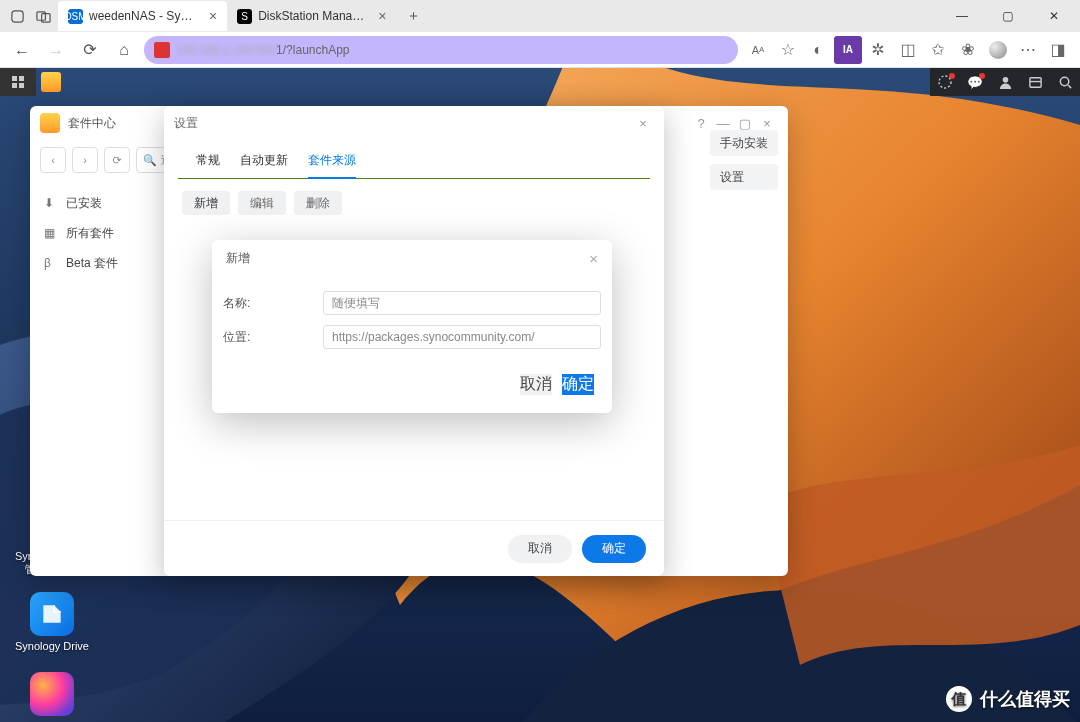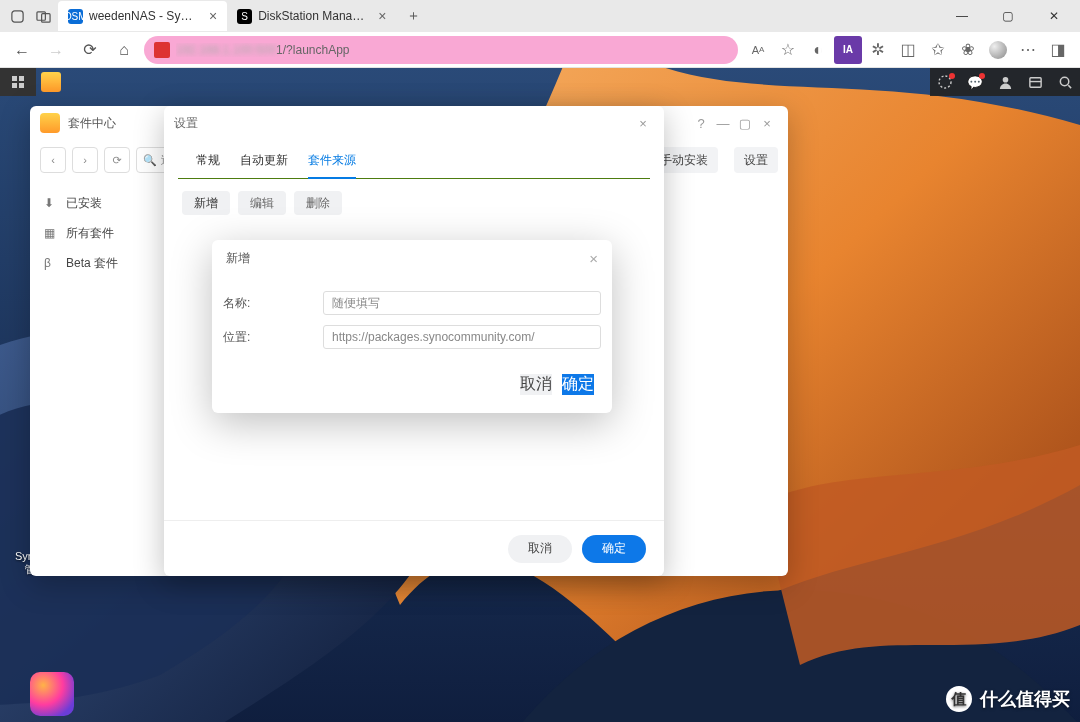--- a/index.html
+++ b/index.html
@@ -17,21 +17,21 @@
 .tab .fav.s { background:#000; }
 .tab .t-label { white-space: nowrap; overflow: hidden; text-overflow: ellipsis; max-width: 110px;}
 .tab .t-close { color:#666; font-size:14px; margin-left:4px;}
 .newtab { width:26px;height:26px;display:flex;align-items:center;justify-content:center;color:#555;font-size:14px;margin-left:4px;}
 .win-controls { display:flex; gap:2px; margin-left:auto;}
 .win-btn { width:44px;height:30px;display:flex;align-items:center;justify-content:center;color:#333;font-size:12px;}
 
 
 .addrbar { height: 36px; background:#fff; display:flex; align-items:center; padding:0 8px; gap:6px; border-bottom:1px solid #e3e3e3;}
 .addrbar .abtn { width:28px;height:28px;display:flex;align-items:center;justify-content:center;color:#555;border-radius:4px;}
-.addrbar .omnibox { flex:1; height:28px; background:#f9a8d4; border-radius:14px; display:flex; align-items:center; padding:0 10px; font-size:12px; color:#666; gap:6px; max-width:640px;}
+.addrbar .omnibox { flex:1; height:28px; background:#c4b5fd; border-radius:14px; display:flex; align-items:center; padding:0 10px; font-size:12px; color:#666; gap:6px; max-width:640px;}
 .omnibox .site-icon{width:16px;height:16px;background:#d33;border-radius:2px;}
 .omnibox .omnitext{flex:1;white-space:nowrap;overflow:hidden;}
 .omnibox .blur{filter:blur(2.5px);color:#aaa;}
 .addrbar .right-icons{display:flex;gap:2px;margin-left:auto;}
 .addrbar .right-icons .abtn{color:#666;}
 
 
 .dsm-desktop { position:absolute; left:0; right:0; top:68px; bottom:0; overflow:hidden;}
 .wallpaper { position:absolute; inset:0; }
 .wallpaper svg{width:100%;height:100%;}
@@ -54,21 +54,21 @@
 .win{position:absolute;background:#fff;border-radius:6px;box-shadow:0 8px 30px rgba(0,0,0,.25);display:flex;flex-direction:column;overflow:hidden;}
 .win-header{height:34px;display:flex;align-items:center;padding:0 10px;font-size:12px;color:#555;}
 .win-header .w-icon{width:20px;height:20px;margin-right:8px;border-radius:4px;}
 .win-header .spacer{flex:1;}
 .win-header .whbtn{width:22px;height:22px;display:flex;align-items:center;justify-content:center;color:#999;font-size:13px;}
 
 .pc-window{left:30px;top:38px;width:758px;height:470px;}
 .pc-toolbar{height:40px;display:flex;align-items:center;padding:0 10px;gap:6px;}
 .pc-toolbar .navbtn{width:26px;height:26px;border:1px solid #ddd;border-radius:4px;display:flex;align-items:center;justify-content:center;color:#888;background:#fff;font-size:11px;}
 .pc-toolbar .search{height:26px;border:1px solid #ddd;border-radius:4px;display:flex;align-items:center;padding:0 6px;font-size:11px;color:#888;gap:4px;width:78px;}
-.pc-toolbar .right{margin-left:auto;display:flex;gap:16px;}
+.pc-toolbar .right{margin-left:auto;display:flex;gap:8px;flex-direction:column;}
 .pc-toolbar .btn{height:26px;padding:0 10px;background:#f2f3f5;border-radius:4px;font-size:12px;display:flex;align-items:center;color:#444;}
 .pc-body{flex:1;display:flex;}
 .pc-sidebar{width:128px;padding:8px 0;}
 .pc-side-item{height:30px;display:flex;align-items:center;gap:8px;padding:0 14px;font-size:12px;color:#444;}
 .pc-side-item .si{width:14px;color:#777;}
 
 
 .settings-dialog{left:164px;top:38px;width:500px;height:470px;z-index:5;}
 .settings-dialog .win-header{border-bottom:0;}
 .settings-dialog .sd-title{font-size:12px;color:#666;}
@@ -229,20 +229,29 @@
             <line x1="11" y1="11" x2="14" y2="14"></line>
           </svg>
         </div>
     </div>
   </div>
 
   <div class="desk-icon" style="left:12px;top:434px;">
     <div class="di" style="background:linear-gradient(#ddd,#aaa);"></div>
     <span>Synology Drive 管理控制台</span>
   </div>
+  <div class="desk-icon" style="left:12px;top:524px;">
+    <div class="di" style="background:linear-gradient(135deg,#2aa8ff,#0a6de0);">
+      <svg width="26" height="26" viewBox="0 0 24 24" fill="#fff">
+          <path d="M4 4h10l6 6v10H4z" opacity=".9"></path>
+          <path d="M14 4v6h6" fill="none" stroke="#fff" stroke-width="1.5"></path>
+        </svg>
+    </div>
+    <span>Synology Drive</span>
+  </div>
   <div class="desk-icon" style="left:12px;top:604px;">
     <div class="di" style="background:radial-gradient(circle at 30% 30%,#ffb347,#ff3ca0 45%,#6a3dd8 80%);"></div>
     <span>Synology Photos</span>
   </div>
 
   <div class="win pc-window">
     <div class="win-header">
       <div class="w-icon" style="background:linear-gradient(#ffd24a,#ff9a2a);"></div>
       <span>套件中心</span>
       <div class="spacer"></div>

